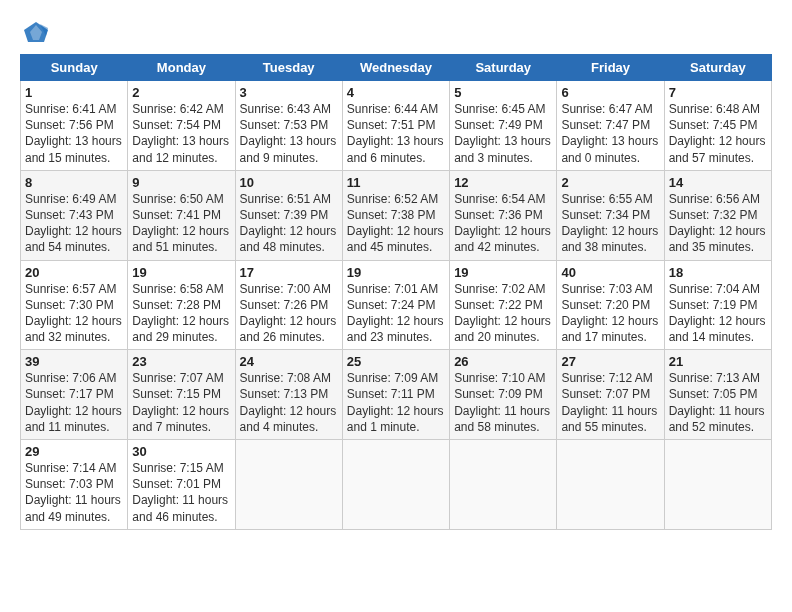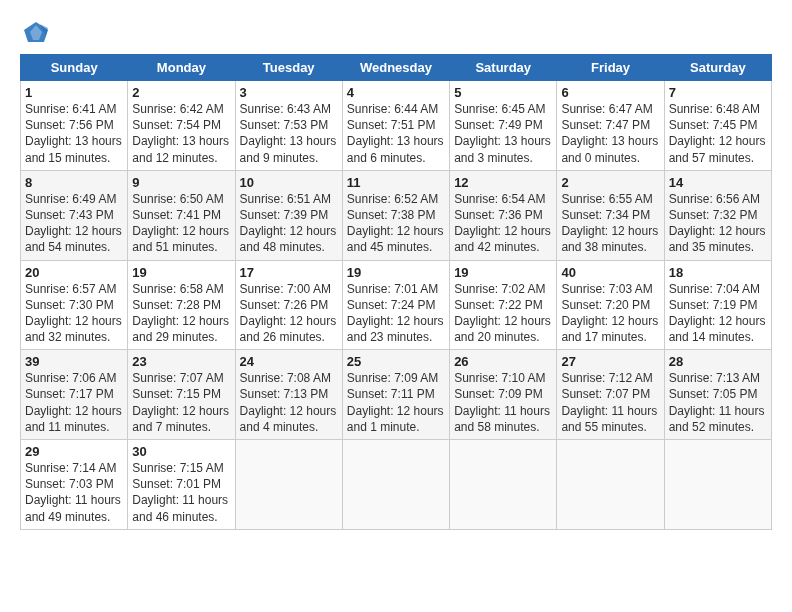--- a/index.html
+++ b/index.html
@@ -239,21 +239,21 @@
           </td>
           <td>
             <span class="day-num">26</span>
             <div class="cell-text">Sunrise: 7:10 AM<br>Sunset: 7:09 PM<br>Daylight: 11 hours<br>and 58 minutes.</div>
           </td>
           <td>
             <span class="day-num">27</span>
             <div class="cell-text">Sunrise: 7:12 AM<br>Sunset: 7:07 PM<br>Daylight: 11 hours<br>and 55 minutes.</div>
           </td>
           <td>
-            <span class="day-num">28</span>
+            <span class="day-num">21</span>
             <div class="cell-text">Sunrise: 7:13 AM<br>Sunset: 7:05 PM<br>Daylight: 11 hours<br>and 52 minutes.</div>
           </td>
         </tr>
         <tr>
           <td>
             <span class="day-num">29</span>
             <div class="cell-text">Sunrise: 7:14 AM<br>Sunset: 7:03 PM<br>Daylight: 11 hours<br>and 49 minutes.</div>
           </td>
           <td>
             <span class="day-num">30</span>

